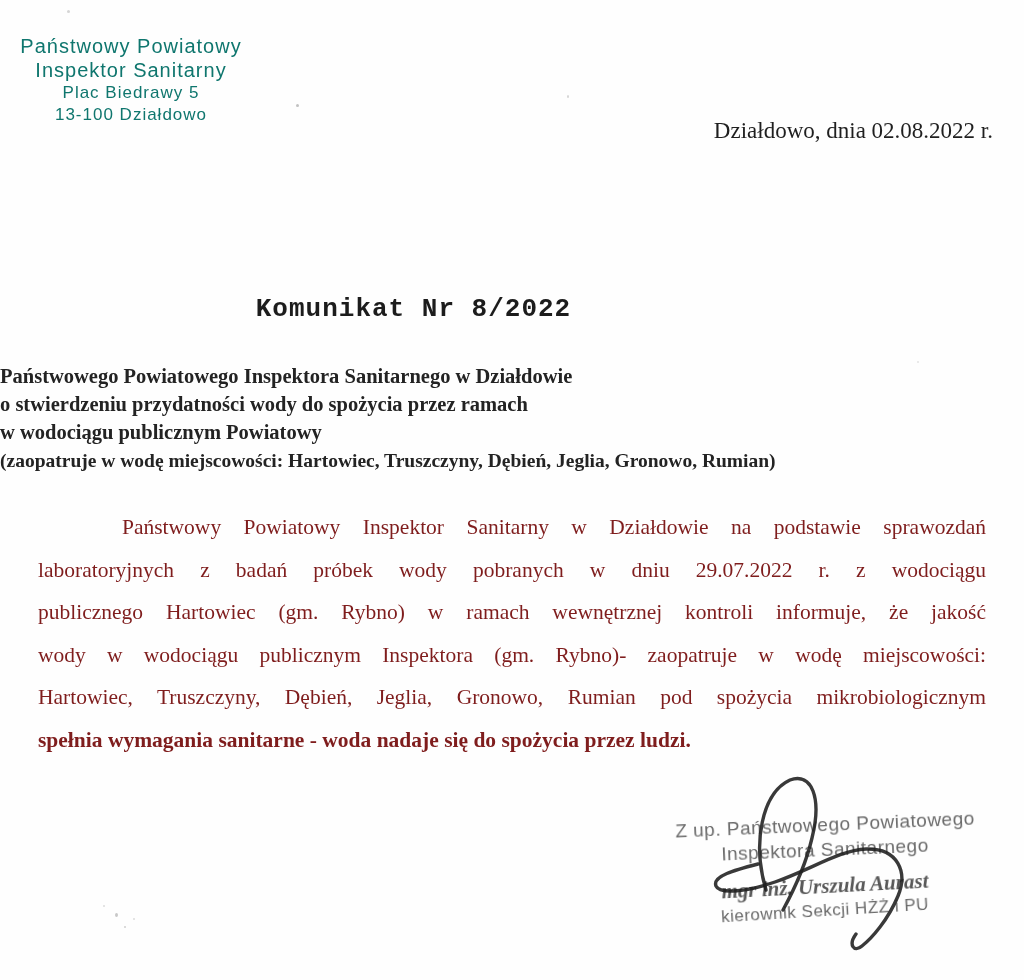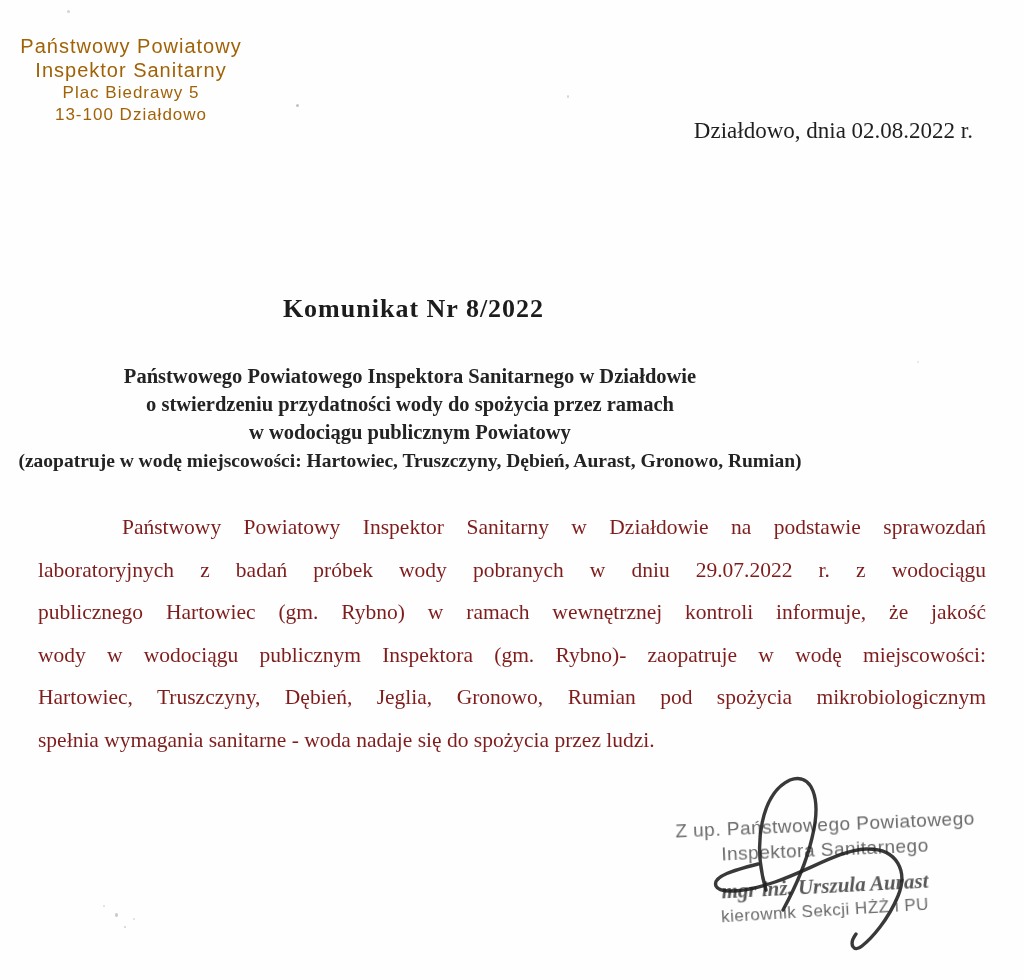--- a/index.html
+++ b/index.html
@@ -18,56 +18,57 @@
   }
 
   
   .stamp {
     position: absolute;
     left: 0px;
     top: 34px;
     width: 262px;
     text-align: center;
     font-family: "Liberation Sans", "DejaVu Sans", sans-serif;
-    color: #a16207;
+    color: #0f766e;
     filter: blur(0.3px);
     letter-spacing: 1px;
   }
   .stamp .s-big   { font-size: 20px; line-height: 24px; }
   .stamp .s-small { font-size: 17px; line-height: 22px; }
 
   
   .dateline {
     position: absolute;
-    right: 51px;
+    right: 31px;
     top: 118px;
     font-size: 23px;
     color: #1f1f1f;
     filter: blur(0.2px);
   }
 
   
   .doc-title {
     position: absolute;
     left: 0;
     top: 294px;
     width: 827px;
     text-align: center;
     font-size: 26px;
     font-weight: bold;
     letter-spacing: 1px;
     color: #1c1c1c;
     filter: blur(0.25px);
+    font-family: Liberation Mono, monospace;
   }
   .subtitle {
     position: absolute;
     left: 0;
     top: 362px;
     width: 820px;
-    text-align: center;
+    text-align: left;
     font-weight: bold;
     color: #232323;
     filter: blur(0.25px);
   }
   .subtitle .sub-line  { font-size: 20.5px; line-height: 28px; }
   .subtitle .sub-line4 { font-size: 19.5px; line-height: 30px; }
 
   
   .body-par {
     position: absolute;
@@ -79,21 +80,21 @@
     filter: blur(0.2px);
   }
   .body-line {
     line-height: 42.5px;
     white-space: nowrap;
     text-align: justify;
     text-align-last: justify;
   }
   .body-line.justified { text-align: justify; text-align-last: justify; white-space: normal; }
   .body-line.first { text-indent: 84px; }
-  .body-line.last  { text-align-last: left; }
+  .body-line.last  { text-align-last: left; font-weight: bold; }
 
   
   .sig-block {
     position: absolute;
     left: 670px;
     top: 812px;
     width: 310px;
     text-align: center;
     color: #6b6b6b;
   }
@@ -152,21 +153,21 @@
   </div>
 
   <div class="dateline">Działdowo, dnia 02.08.2022 r.</div>
 
   <div class="doc-title">Komunikat Nr 8/2022</div>
 
   <div class="subtitle">
     <div class="sub-line">Państwowego Powiatowego Inspektora Sanitarnego w Działdowie</div>
     <div class="sub-line">o stwierdzeniu przydatności wody do spożycia przez ramach</div>
     <div class="sub-line">w wodociągu publicznym Powiatowy</div>
-    <div class="sub-line4">(zaopatruje w wodę miejscowości: Hartowiec, Truszczyny, Dębień, Aurast, Gronowo, Rumian)</div>
+    <div class="sub-line4">(zaopatruje w wodę miejscowości: Hartowiec, Truszczyny, Dębień, Jeglia, Gronowo, Rumian)</div>
   </div>
 
   <div class="body-par">
     <div class="body-line justified first">Państwowy Powiatowy Inspektor Sanitarny w Działdowie na podstawie sprawozdań</div>
     <div class="body-line justified">laboratoryjnych z badań próbek wody pobranych w dniu 29.07.2022 r. z wodociągu</div>
     <div class="body-line justified">publicznego Hartowiec (gm. Rybno) w ramach wewnętrznej kontroli informuje, że jakość</div>
     <div class="body-line justified">wody w wodociągu publicznym Inspektora (gm. Rybno)- zaopatruje w wodę miejscowości:</div>
     <div class="body-line justified">Hartowiec, Truszczyny, Dębień, Jeglia, Gronowo, Rumian pod spożycia mikrobiologicznym</div>
     <div class="body-line justified last">spełnia wymagania sanitarne - woda nadaje się do spożycia przez ludzi.</div>
   </div>

